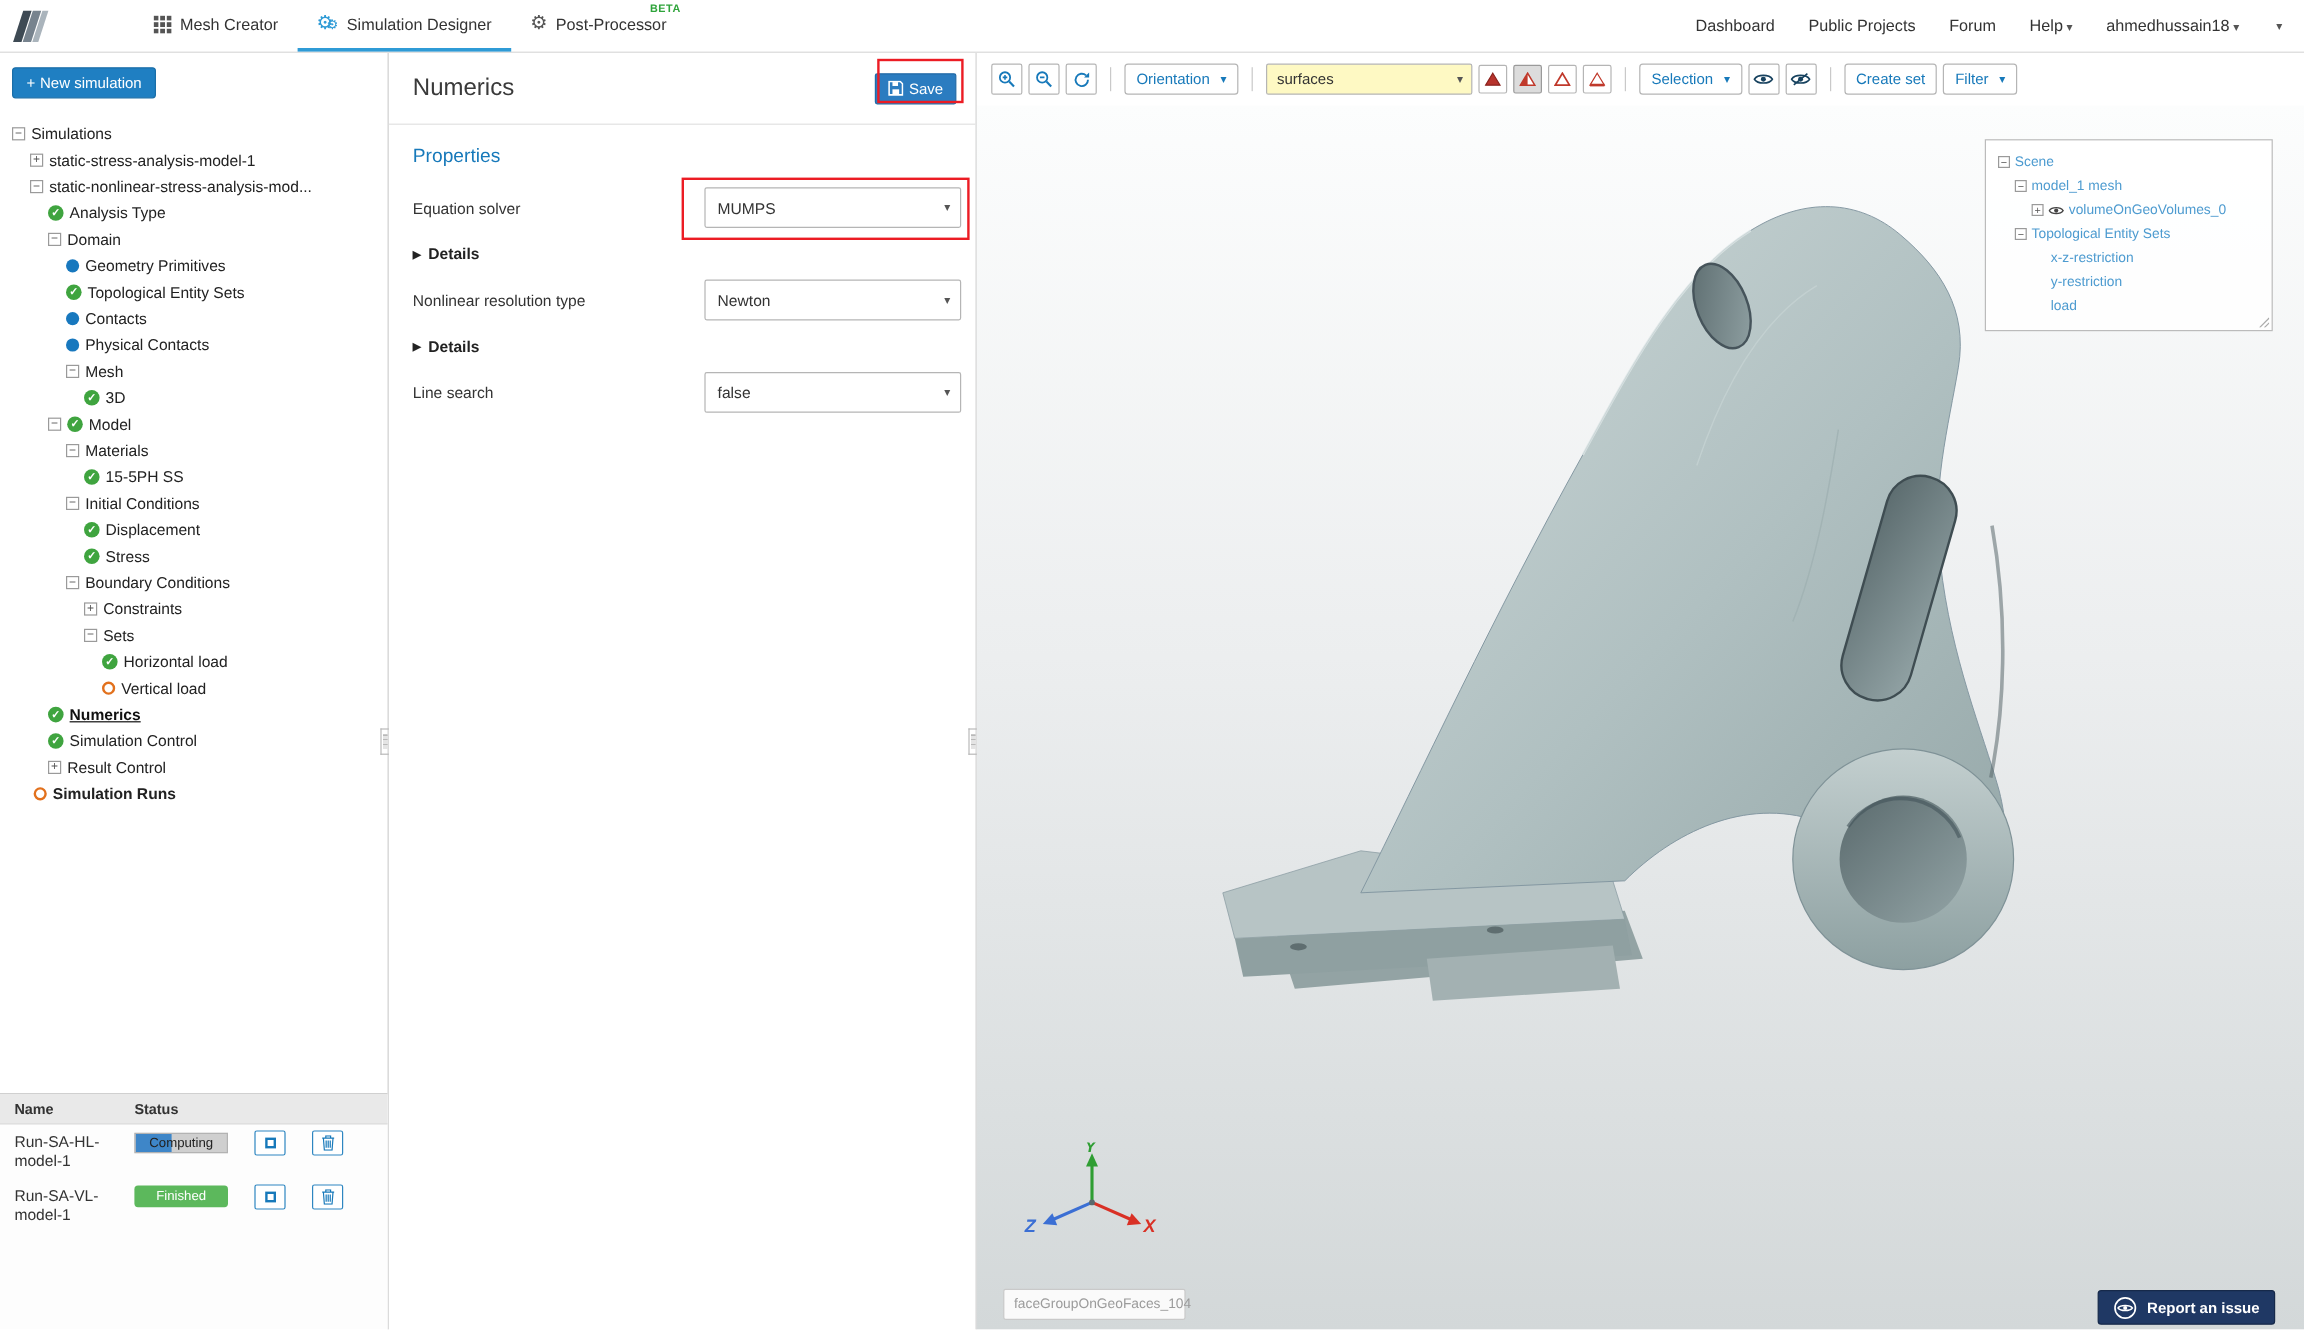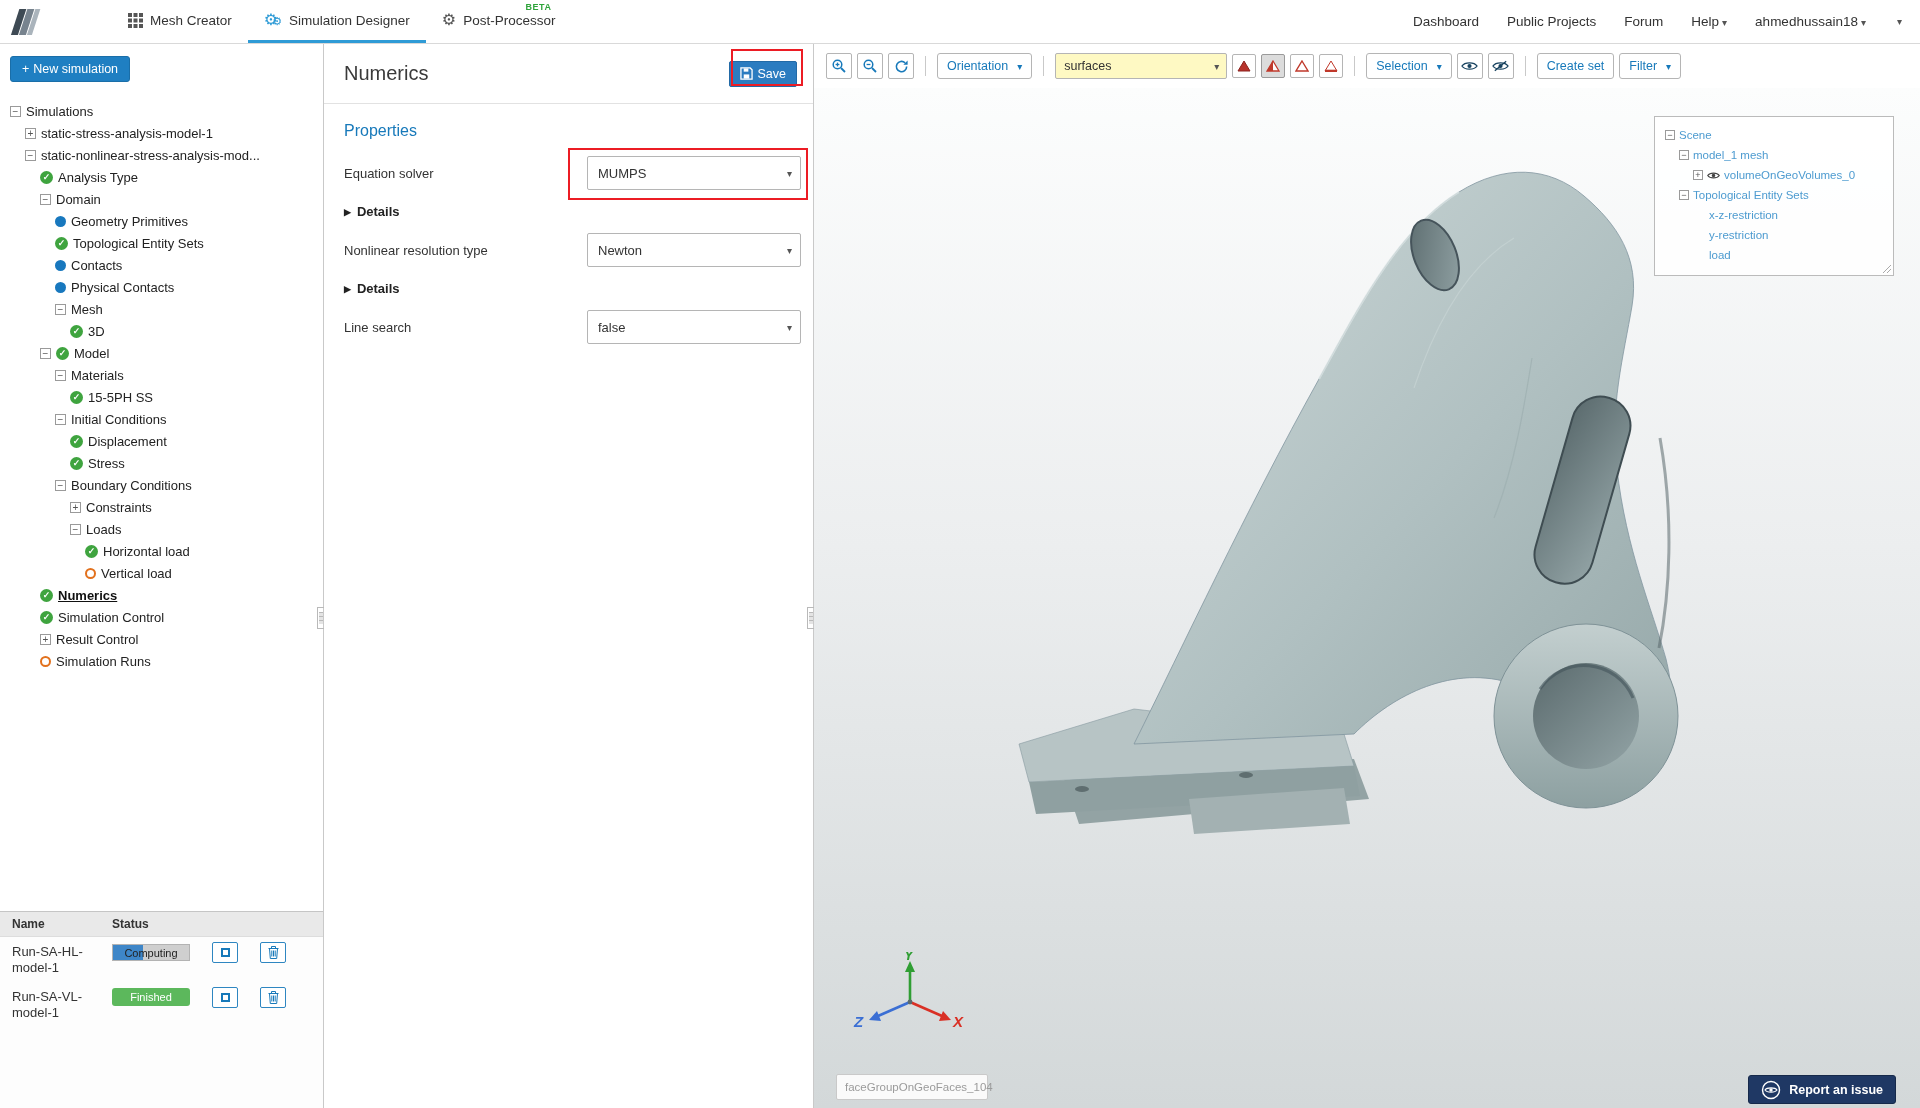--- a/index.html
+++ b/index.html
@@ -10,21 +10,21 @@
   .app-header { height:44px; display:flex; align-items:stretch; border-bottom:1px solid #d9d9d9; background:#fff; position:relative; z-index:20; }
   .logo-box { width:52px; display:flex; align-items:center; justify-content:center; }
   .title-wrap { display:flex; align-items:center; gap:8px; max-width:330px; }
   .project-title { color:#1779ba; font-size:17px; white-space:nowrap; overflow:hidden; }
   .main-nav { display:flex; margin-left:60px; }
   .nav-item { display:flex; align-items:center; gap:7px; padding:0 16px; font-size:13.5px; color:#333; cursor:pointer; position:relative; border-bottom:3px solid transparent; }
   .nav-item.active { border-bottom:3px solid #2f9bd6; }
   .nav-item.active .gear-glyph { color:#2f9bd6; }
   .gear-glyph { font-size:16px; color:#555; line-height:1; }
   .gear-glyph.small { font-size:11px; margin-left:-6px; margin-top:-8px; }
-  .beta-badge { position:absolute; top:2px; right:20px; color:#2fa43b; font-size:9px; font-weight:bold; letter-spacing:.5px; }
+  .beta-badge { position:absolute; top:2px; right:4px; color:#2fa43b; font-size:9px; font-weight:bold; letter-spacing:.5px; }
   .header-right { margin-left:auto; display:flex; align-items:center; gap:28px; padding-right:18px; font-size:13.5px; }
   .header-link { color:#333; cursor:pointer; white-space:nowrap; }
   .caret { font-size:10px; color:#555; margin-left:3px; }
   .user-menu { cursor:pointer; }
 
   
   .content { display:flex; height:1064px; }
   .sidebar { width:324px; border-right:1px solid #c9c9c9; display:flex; flex-direction:column; position:relative; background:#fff; }
   .settings-panel { width:490px; border-right:1px solid #c9c9c9; position:relative; background:#fff; }
   .viewport { flex:1; display:flex; flex-direction:column; position:relative; background:#fff; }
@@ -238,21 +238,21 @@
         <div class="tree-row" style="padding-left: 55px;">
           <span class="expander">−</span>
           <span class="tree-label">Boundary Conditions</span>
         </div>
         <div class="tree-row" style="padding-left: 70px;">
           <span class="expander">+</span>
           <span class="tree-label">Constraints</span>
         </div>
         <div class="tree-row" style="padding-left: 70px;">
           <span class="expander">−</span>
-          <span class="tree-label">Loads</span>
+          <span class="tree-label">Sets</span>
         </div>
         <div class="tree-row" style="padding-left: 85px;">
           <span class="st-icon check">✓</span>
           <span class="tree-label">Horizontal load</span>
         </div>
         <div class="tree-row" style="padding-left: 85px;">
           <span class="st-icon circle"></span>
           <span class="tree-label">Vertical load</span>
         </div>
         <div class="tree-row selected" style="padding-left: 40px;">
@@ -260,21 +260,21 @@
           <span class="tree-label">Numerics</span>
         </div>
         <div class="tree-row" style="padding-left: 40px;">
           <span class="st-icon check">✓</span>
           <span class="tree-label">Simulation Control</span>
         </div>
         <div class="tree-row" style="padding-left: 40px;">
           <span class="expander">+</span>
           <span class="tree-label">Result Control</span>
         </div>
-        <div class="tree-row" style="padding-left: 40px;">
+        <div class="tree-row" style="padding-left: 28px; font-weight: bold;">
           <span class="st-icon circle"></span>
           <span class="tree-label">Simulation Runs</span>
         </div>
       </div>
 
     <div class="resize-grip"></div>
 
     <div class="job-panel">
       <div class="job-header">
         <span class="col-name">Name</span>

